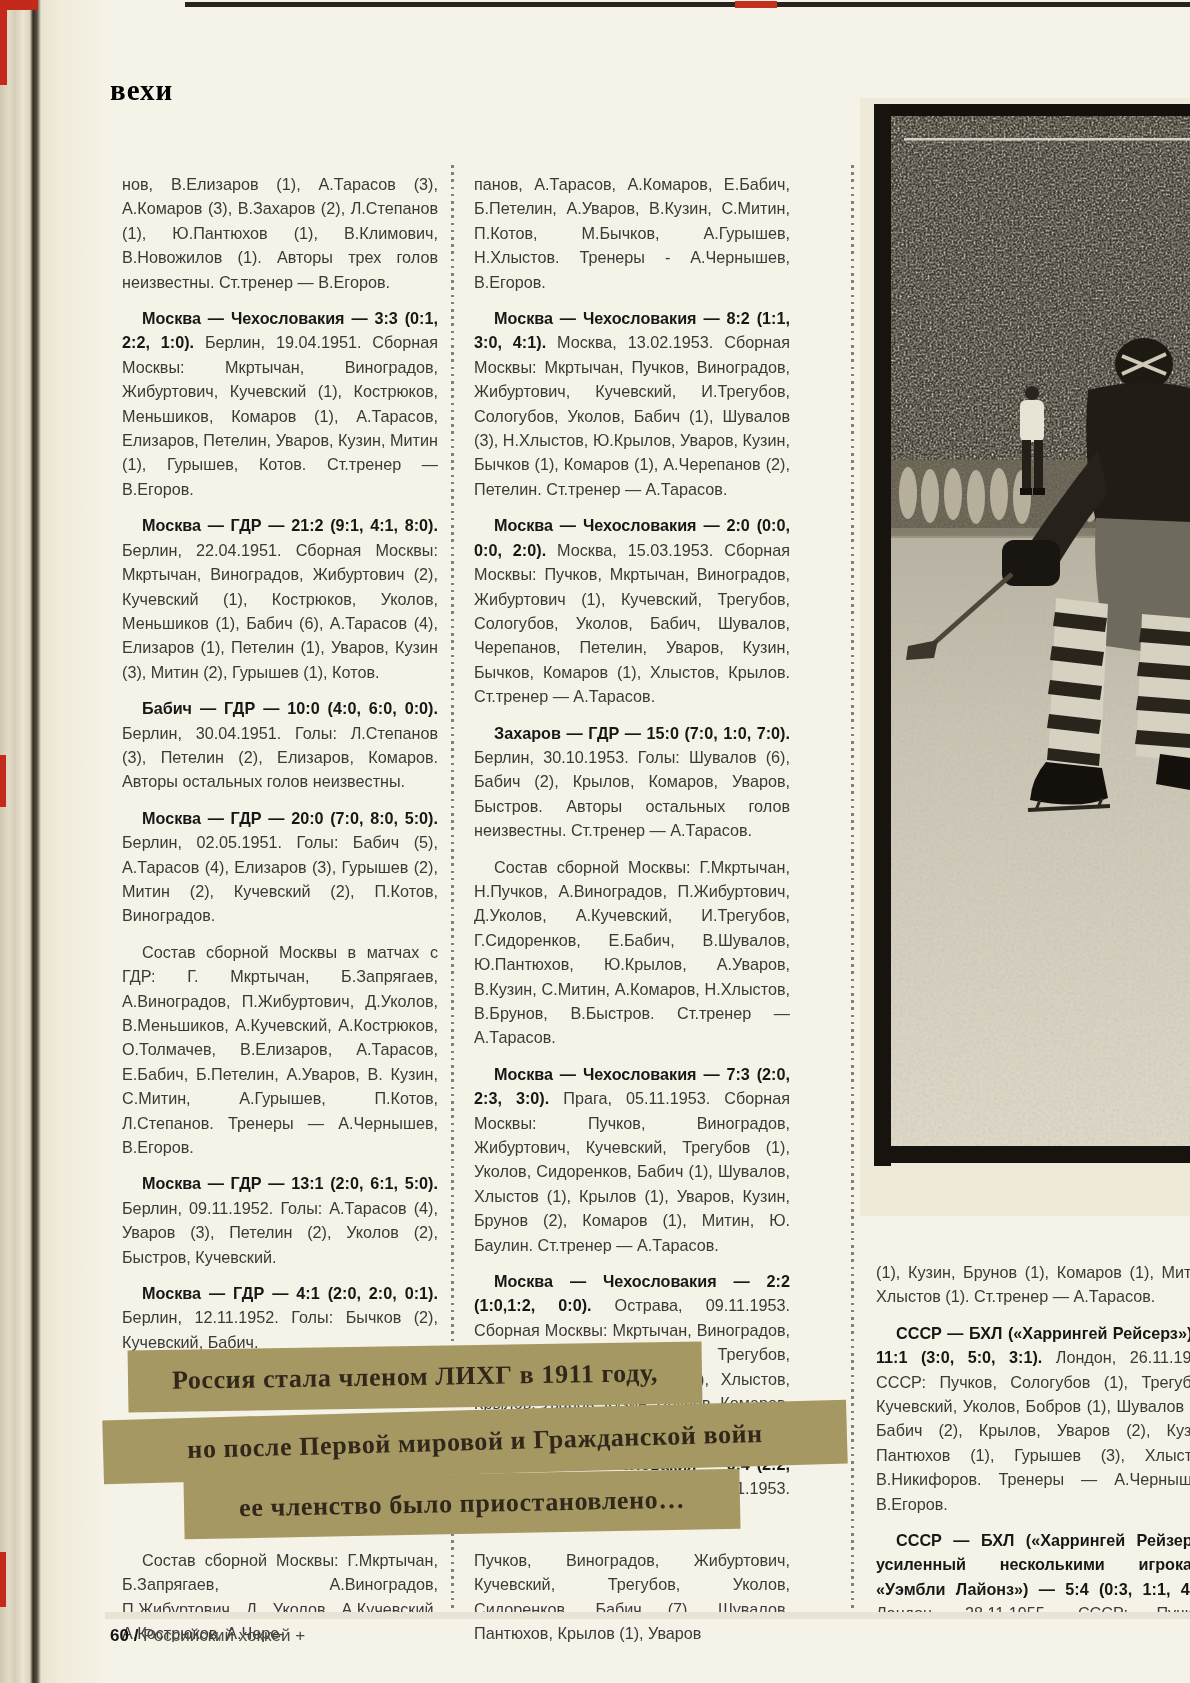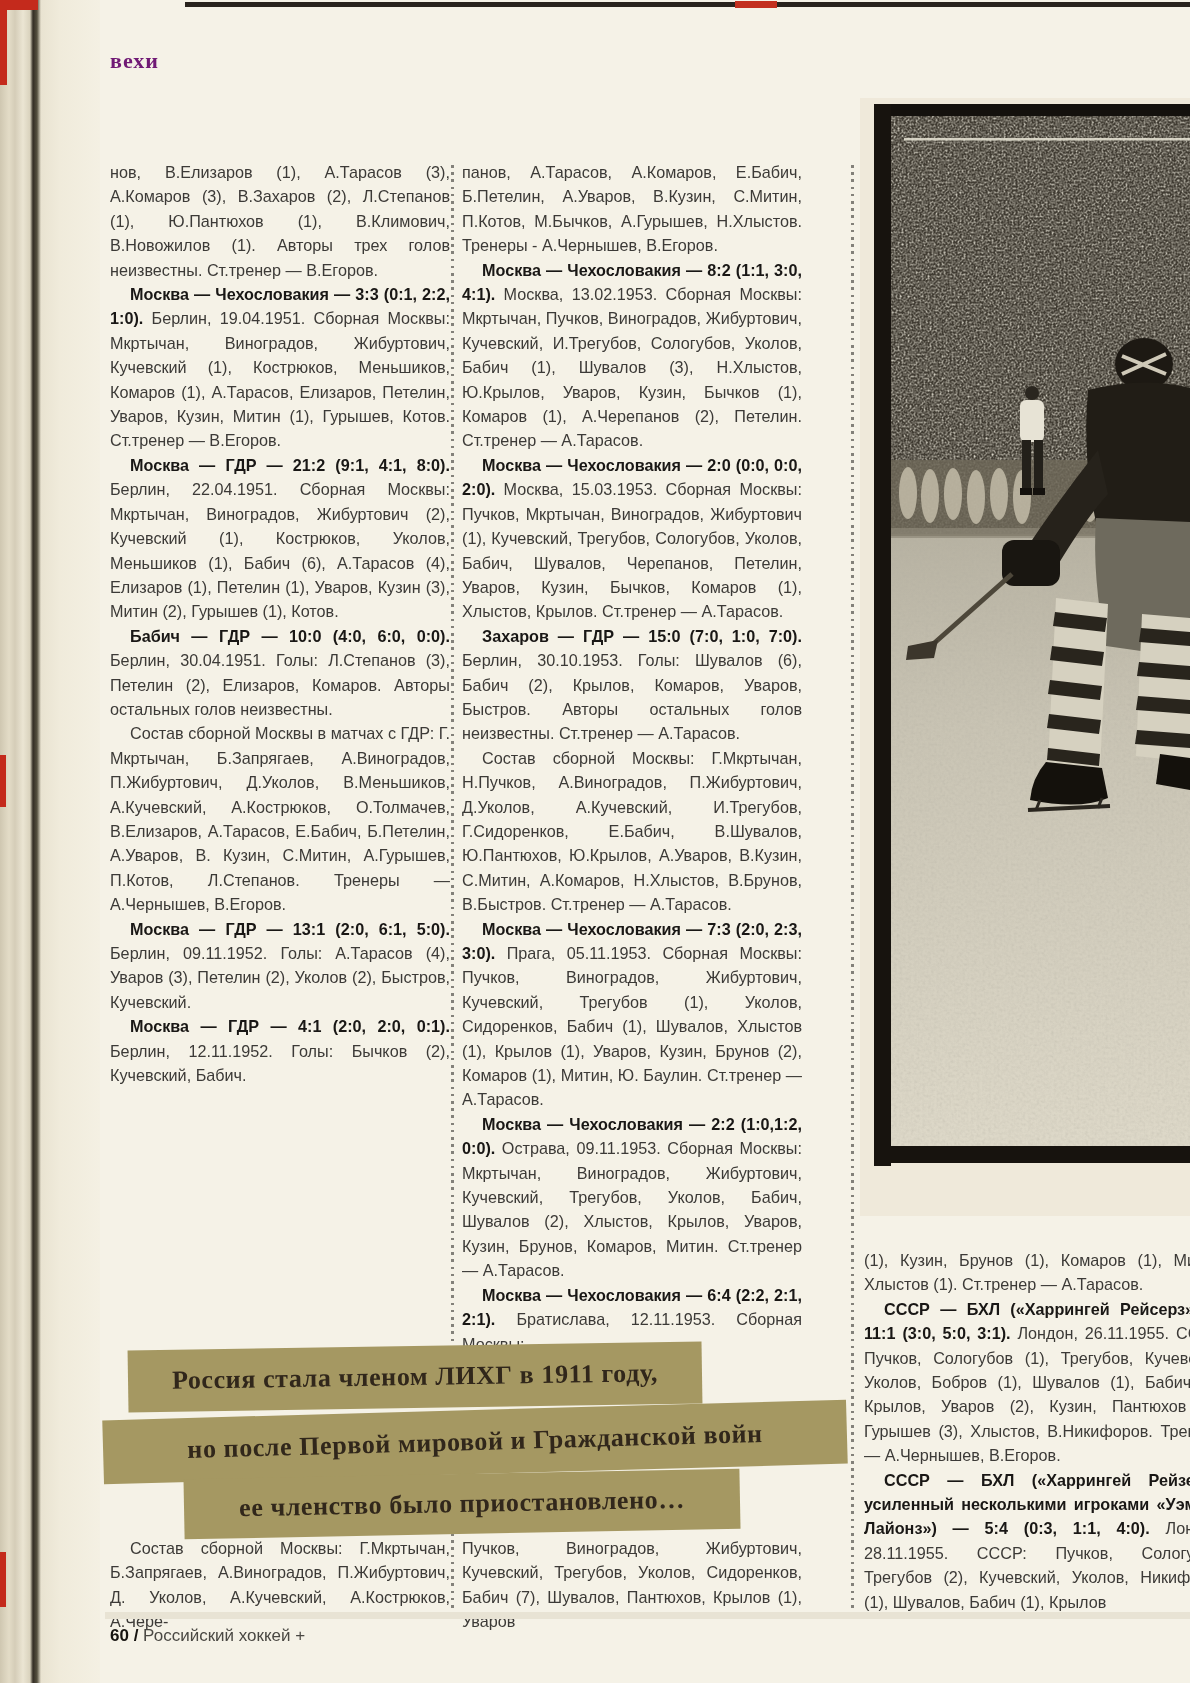--- a/index.html
+++ b/index.html
@@ -13,31 +13,31 @@
     position:absolute;left:0;top:0;width:100px;height:1683px;
     background:linear-gradient(90deg,
       #cfc7b1 0px,#e3dcc7 9px,#d5cdb8 15px,#ebe5d3 23px,#d9d2bd 30px,
       #332d24 33px,#55503f 37px,#e9e3d1 41px,#f0ebdb 60px,#f4f0e3 100px);
   }
   .redmark{position:absolute;background:#c42a1c;}
   .toprule{position:absolute;left:185px;top:2px;width:1005px;height:5px;background:#29231d;}
   .toprule-red{position:absolute;left:735px;top:1px;width:42px;height:7px;background:#c3301f;}
   
   .section-label{
-    position:absolute;left:110px;top:48px;
+    position:absolute;left:110px;top:74px;
     font-family:"Liberation Serif", serif;font-weight:700;
-    font-size:22px;color:#701a75;letter-spacing:1px;
+    font-size:29px;color:#000000;letter-spacing:1px;
   }
   
   .col{
     position:absolute;width:340px;
     font-size:16.2px;line-height:24.4px;color:#3c3a37;
     text-align:justify;
   }
-  .col p{margin:0;}
+  .col p{margin:12px;}
   .col p.indent{text-indent:20px;}
   .col b{color:#191715;}
   .col-divider{
     position:absolute;width:3px;
     background:repeating-linear-gradient(#83817a 0 2.6px, transparent 2.6px 7.2px);
   }
   .clip{position:absolute;overflow:hidden;}
   .footer-smear{position:absolute;left:105px;top:1612px;width:1085px;height:7px;background:#e8e3d4;}
   
   .strip{
@@ -66,20 +66,21 @@
 <div class="section-label">вехи</div>
 
 <div class="col-divider" style="left:451px;top:165px;height:1447px;"></div>
 <div class="col-divider" style="left:851px;top:165px;height:1443px;"></div>
 
 <div class="col" style="left:110px;top:160px;">
     <p>нов, В.Елизаров (1), А.Тарасов (3), А.Комаров (3), В.Захаров (2), Л.Степанов (1), Ю.Пантюхов (1), В.Климович, В.Новожилов (1). Авторы трех голов неизвестны. Ст.тренер — В.Егоров.</p>
     <p class="indent"><b>Москва — Чехословакия — 3:3 (0:1, 2:2, 1:0).</b> Берлин, 19.04.1951. Сборная Москвы: Мкртычан, Виноградов, Жибуртович, Кучевский (1), Кострюков, Меньшиков, Комаров (1), А.Тарасов, Елизаров, Петелин, Уваров, Кузин, Митин (1), Гурышев, Котов. Ст.тренер — В.Егоров.</p>
     <p class="indent"><b>Москва — ГДР — 21:2 (9:1, 4:1, 8:0).</b> Берлин, 22.04.1951. Сборная Москвы: Мкртычан, Виноградов, Жибуртович (2), Кучевский (1), Кострюков, Уколов, Меньшиков (1), Бабич (6), А.Тарасов (4), Елизаров (1), Петелин (1), Уваров, Кузин (3), Митин (2), Гурышев (1), Котов.</p>
     <p class="indent"><b>Бабич — ГДР — 10:0 (4:0, 6:0, 0:0).</b> Берлин, 30.04.1951. Голы: Л.Степанов (3), Петелин (2), Елизаров, Комаров. Авторы остальных голов неизвестны.</p>
+    <p class="indent"><b>Москва — ГДР — 20:0 (7:0, 8:0, 5:0).</b> Берлин, 02.05.1951. Голы: Бабич (5), А.Тарасов (4), Елизаров (3), Гурышев (2), Митин (2), Кучевский (2), П.Котов, Виноградов.</p>
     <p class="indent">Состав сборной Москвы в матчах с ГДР: Г. Мкртычан, Б.Запрягаев, А.Виноградов, П.Жибуртович, Д.Уколов, В.Меньшиков, А.Кучевский, А.Кострюков, О.Толмачев, В.Елизаров, А.Тарасов, Е.Бабич, Б.Петелин, А.Уваров, В. Кузин, С.Митин, А.Гурышев, П.Котов, Л.Степанов. Тренеры — А.Чернышев, В.Егоров.</p>
     <p class="indent"><b>Москва — ГДР — 13:1 (2:0, 6:1, 5:0).</b> Берлин, 09.11.1952. Голы: А.Тарасов (4), Уваров (3), Петелин (2), Уколов (2), Быстров, Кучевский.</p>
     <p class="indent"><b>Москва — ГДР — 4:1 (2:0, 2:0, 0:1).</b> Берлин, 12.11.1952. Голы: Бычков (2), Кучевский, Бабич.</p>
   </div>
 <div class="col" style="left:462px;top:160px;">
     <p>панов, А.Тарасов, А.Комаров, Е.Бабич, Б.Петелин, А.Уваров, В.Кузин, С.Митин, П.Котов, М.Бычков, А.Гурышев, Н.Хлыстов. Тренеры - А.Чернышев, В.Егоров.</p>
     <p class="indent"><b>Москва — Чехословакия — 8:2 (1:1, 3:0, 4:1).</b> Москва, 13.02.1953. Сборная Москвы: Мкртычан, Пучков, Виноградов, Жибуртович, Кучевский, И.Трегубов, Сологубов, Уколов, Бабич (1), Шувалов (3), Н.Хлыстов, Ю.Крылов, Уваров, Кузин, Бычков (1), Комаров (1), А.Черепанов (2), Петелин. Ст.тренер — А.Тарасов.</p>
     <p class="indent"><b>Москва — Чехословакия — 2:0 (0:0, 0:0, 2:0).</b> Москва, 15.03.1953. Сборная Москвы: Пучков, Мкртычан, Виноградов, Жибуртович (1), Кучевский, Трегубов, Сологубов, Уколов, Бабич, Шувалов, Черепанов, Петелин, Уваров, Кузин, Бычков, Комаров (1), Хлыстов, Крылов. Ст.тренер — А.Тарасов.</p>
     <p class="indent"><b>Захаров — ГДР — 15:0 (7:0, 1:0, 7:0).</b> Берлин, 30.10.1953. Голы: Шувалов (6), Бабич (2), Крылов, Комаров, Уваров, Быстров. Авторы остальных голов неизвестны. Ст.тренер — А.Тарасов.</p>
     <p class="indent">Состав сборной Москвы: Г.Мкртычан, Н.Пучков, А.Виноградов, П.Жибуртович, Д.Уколов, А.Кучевский, И.Трегубов, Г.Сидоренков, Е.Бабич, В.Шувалов, Ю.Пантюхов, Ю.Крылов, А.Уваров, В.Кузин, С.Митин, А.Комаров, Н.Хлыстов, В.Брунов, В.Быстров. Ст.тренер — А.Тарасов.</p>

